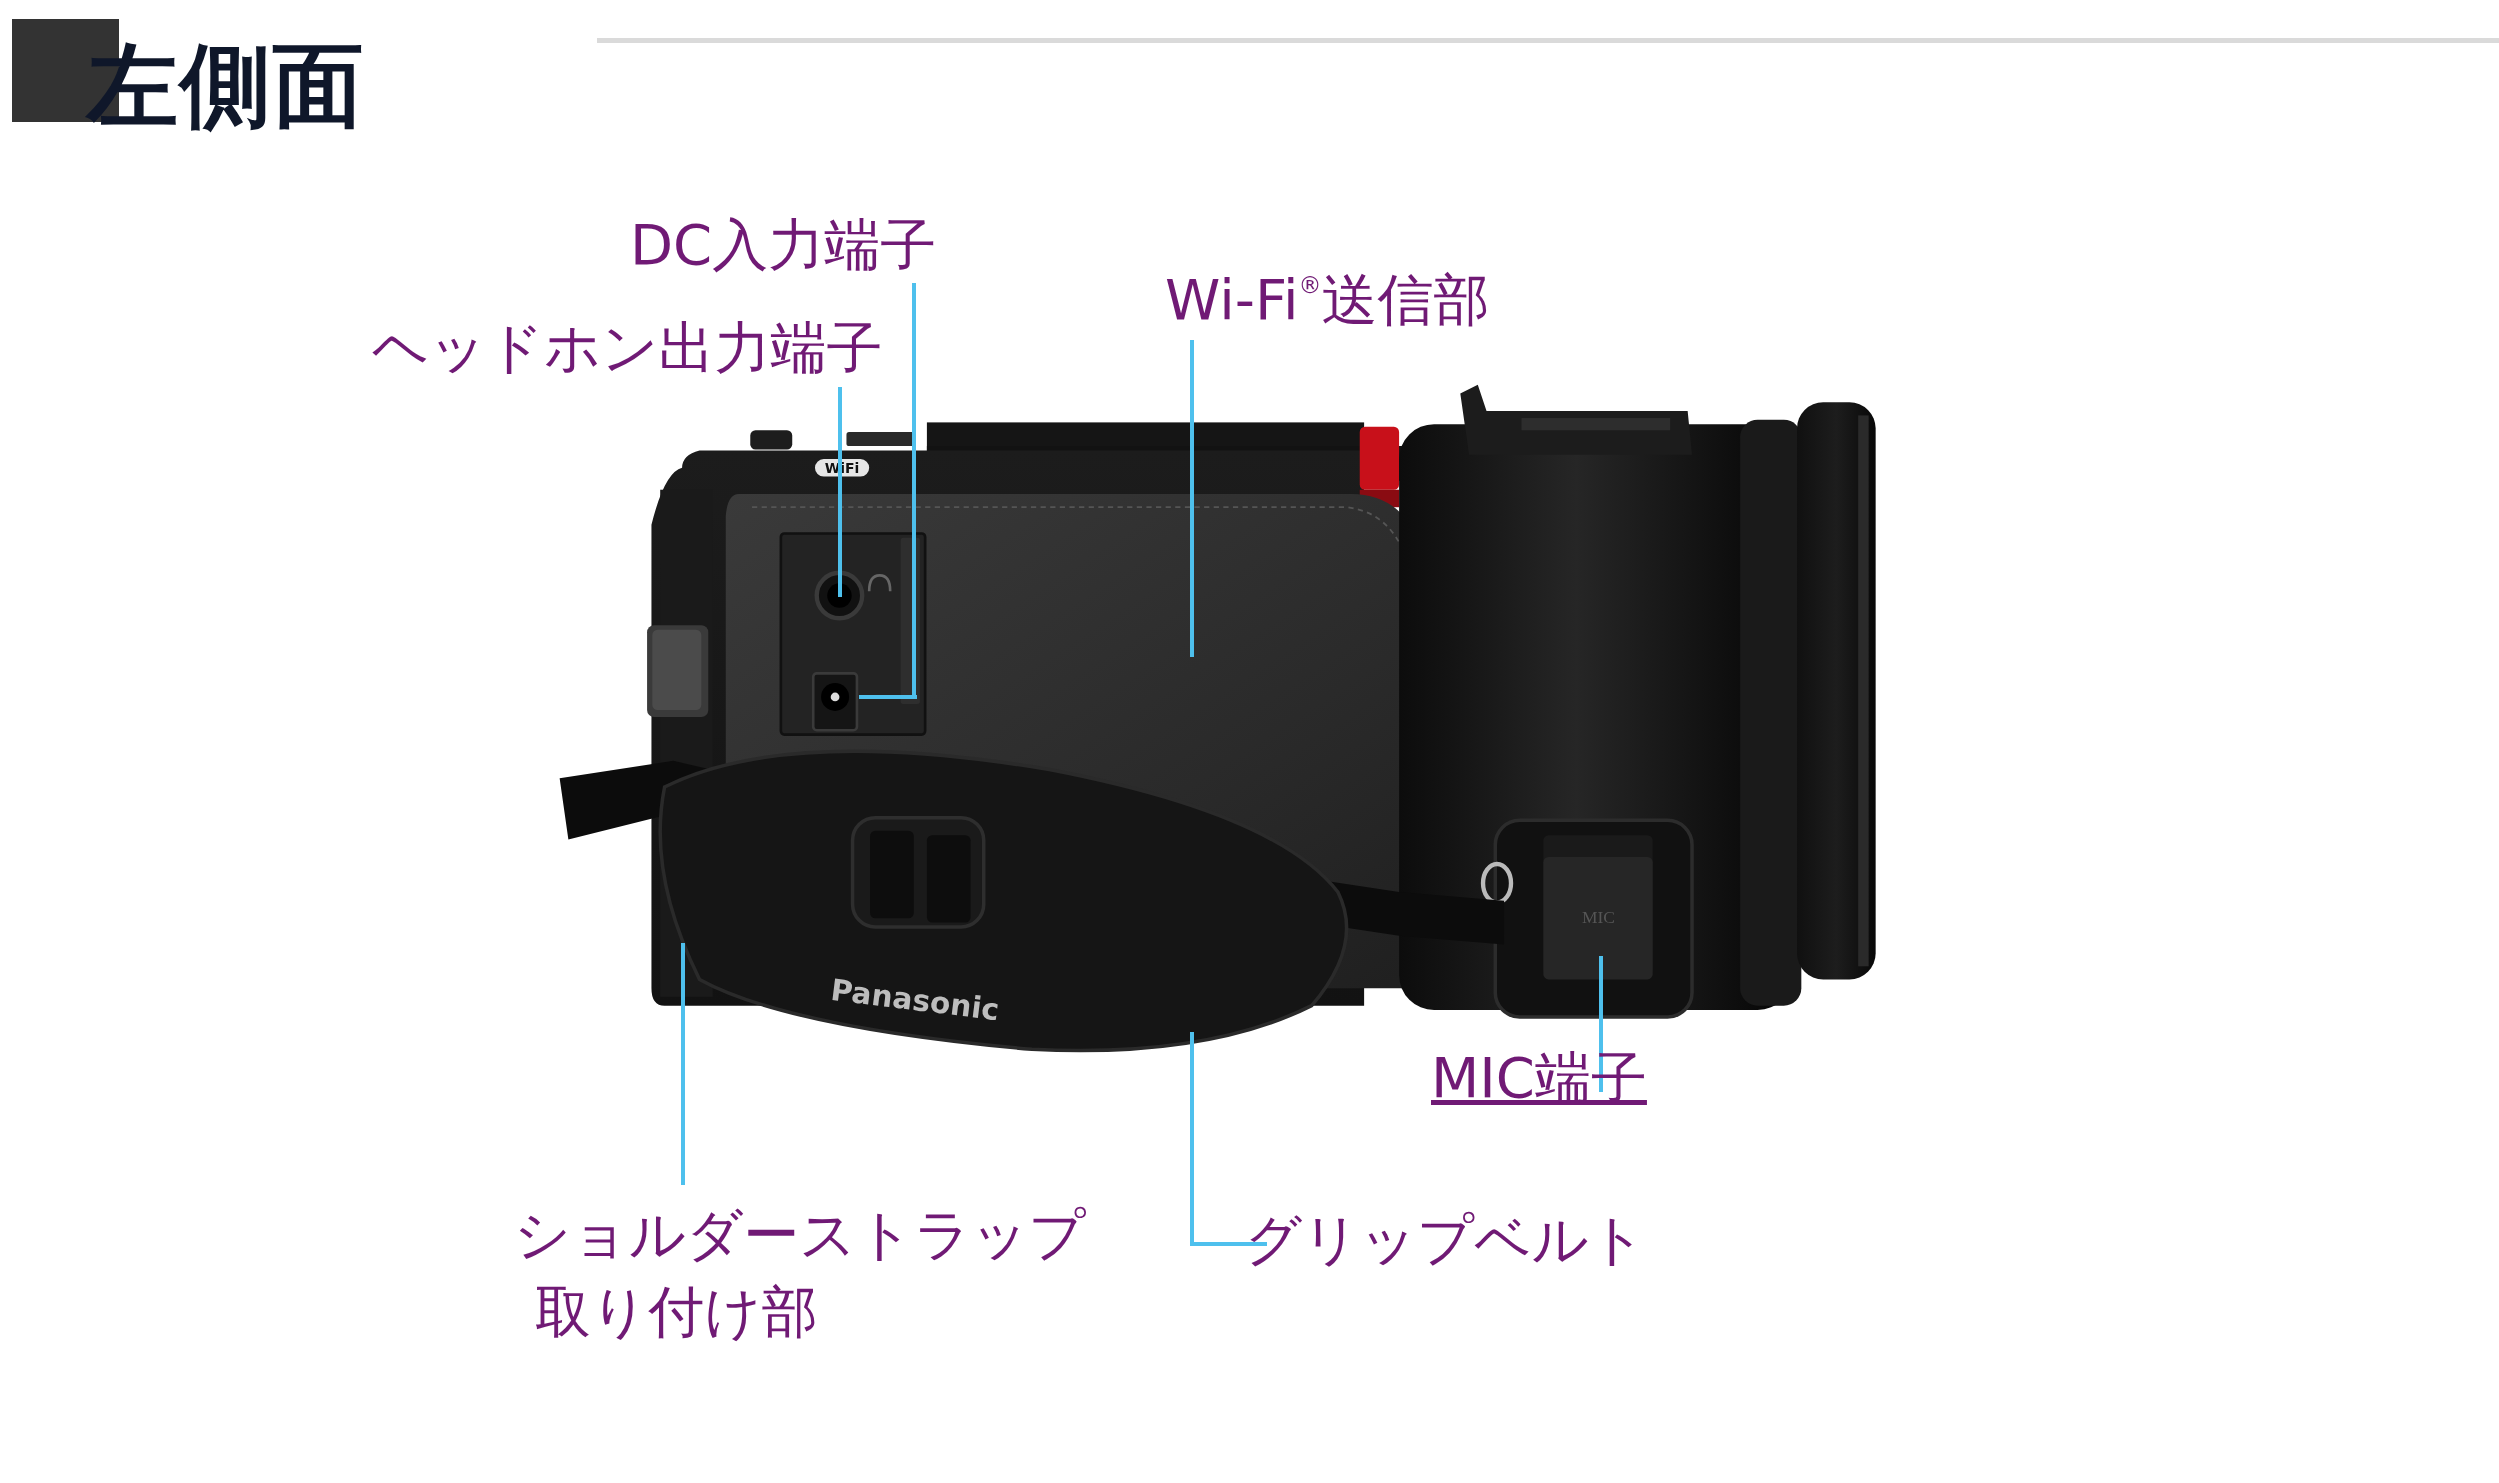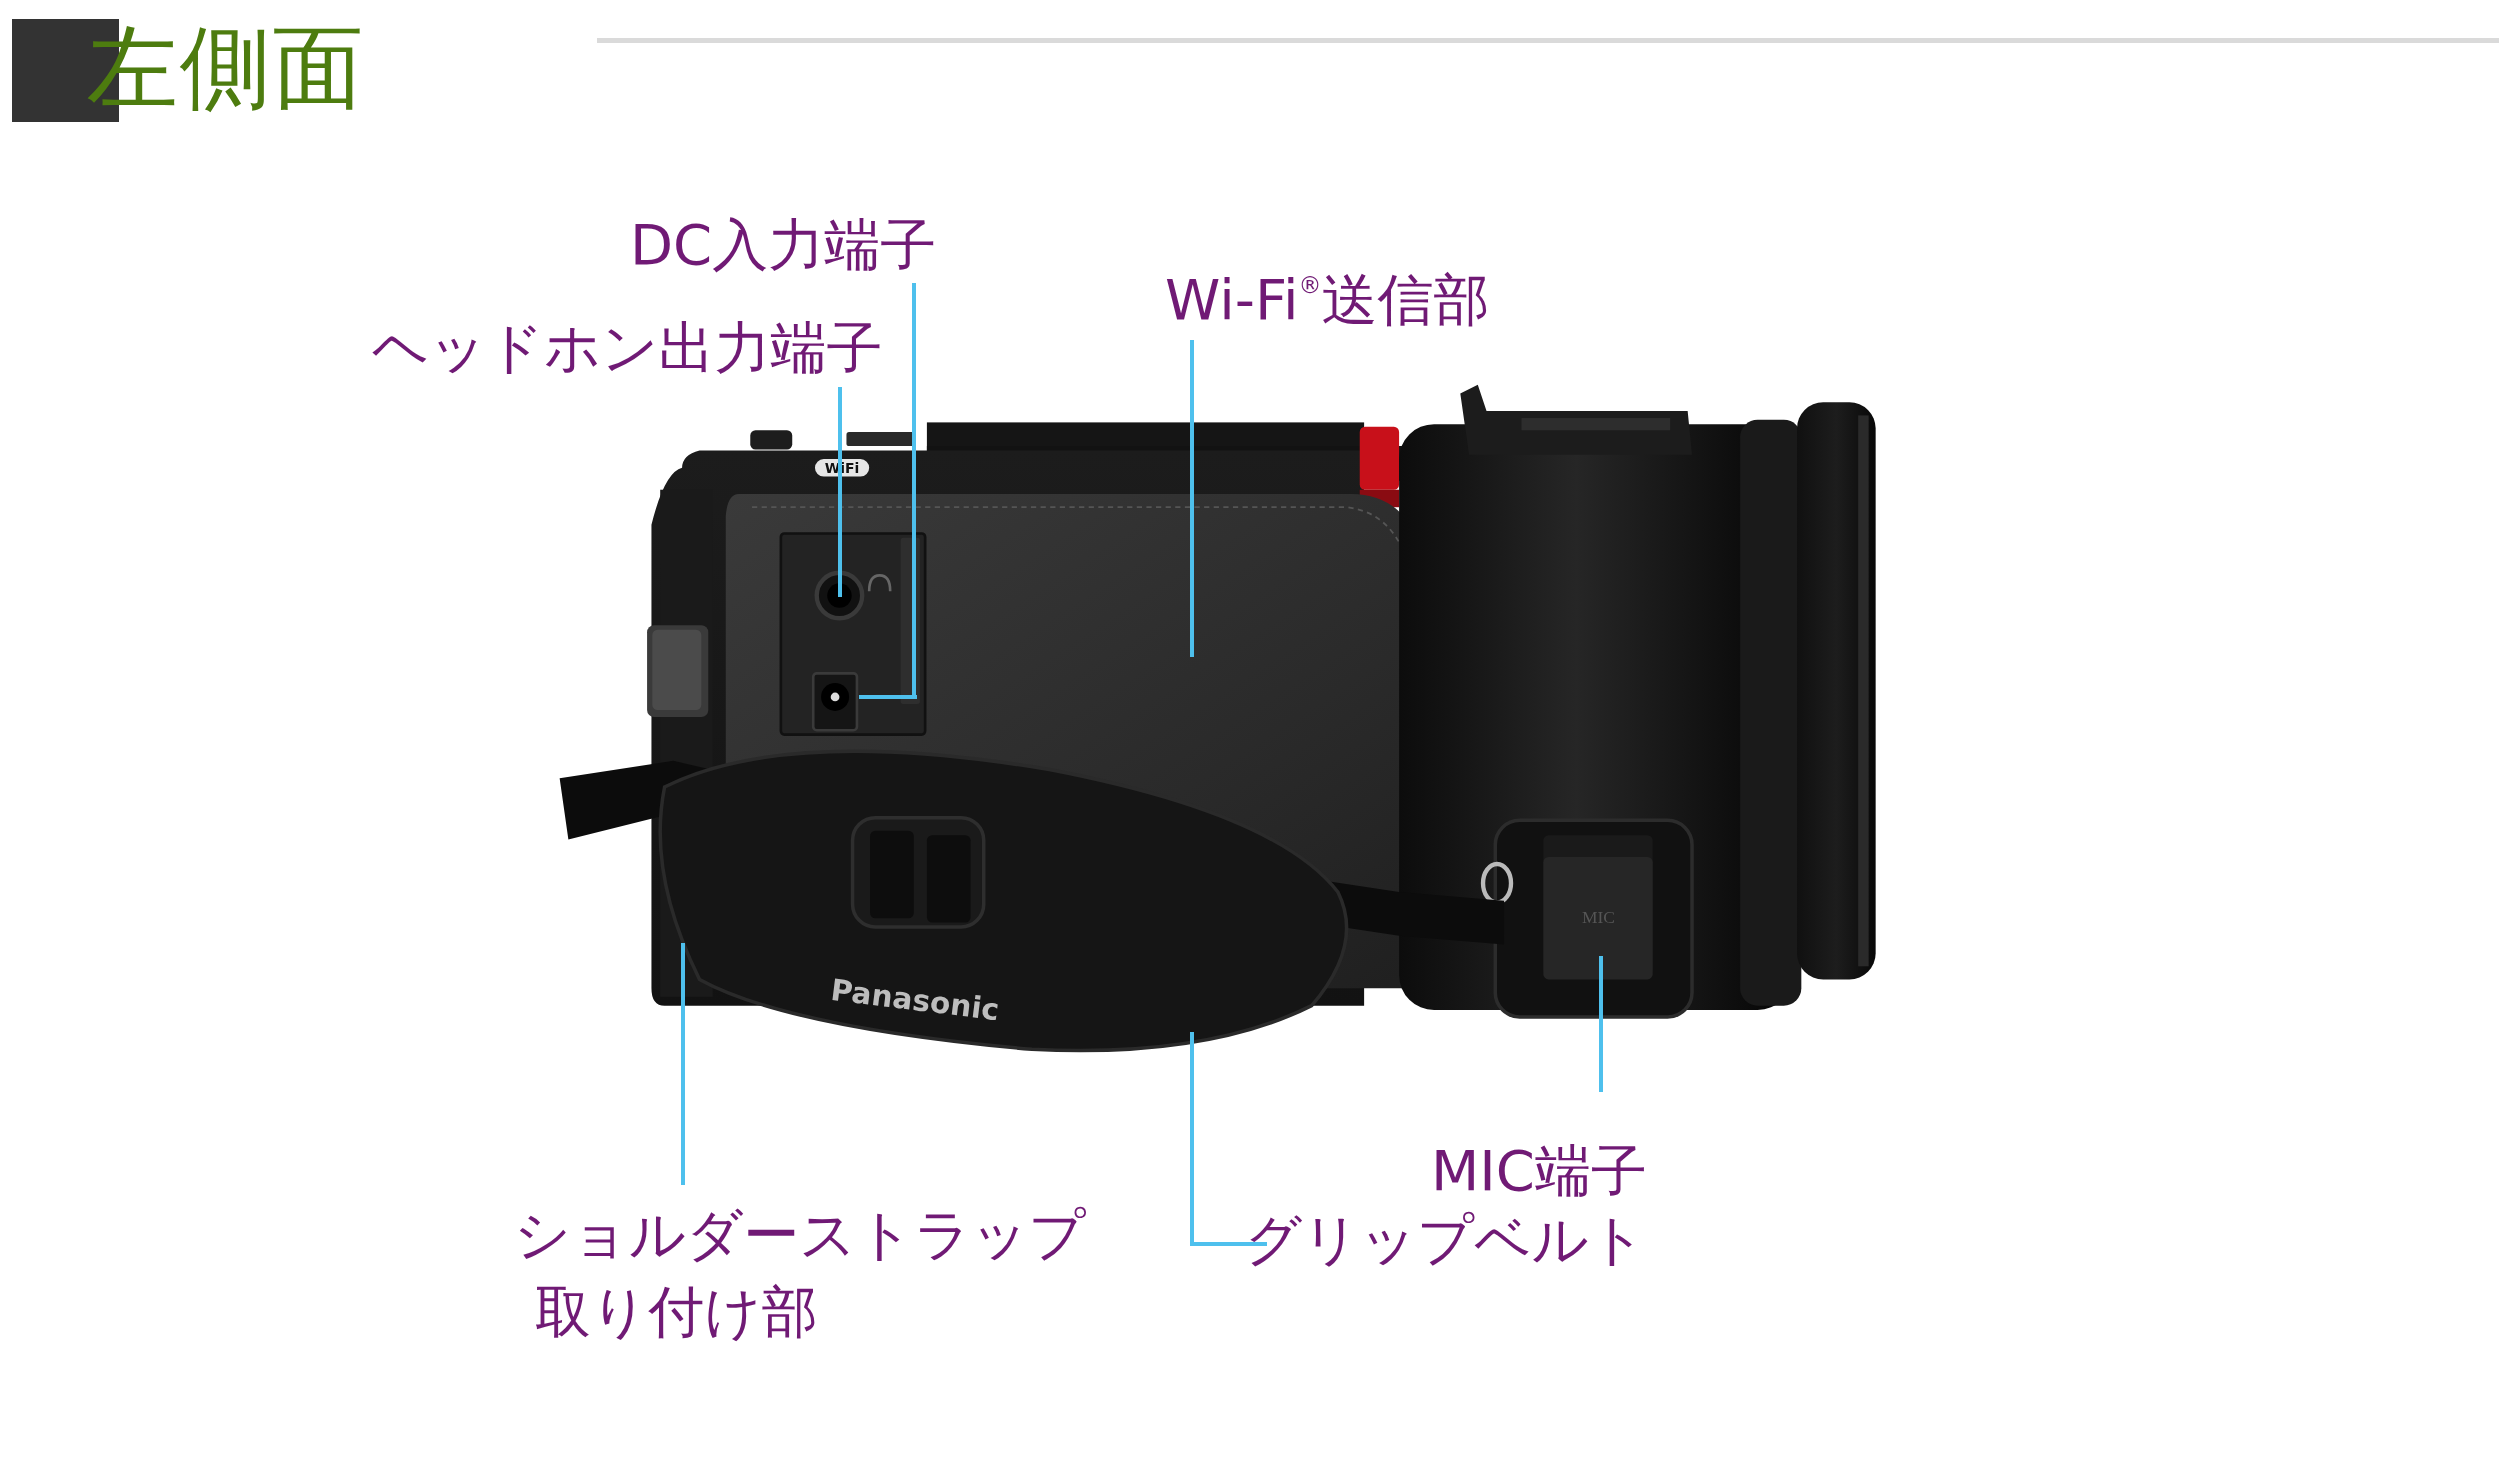--- a/index.html
+++ b/index.html
@@ -1,20 +1,20 @@
 <!DOCTYPE html>
 <html style="font-size:14px"><head>
 <meta charset="utf-8">
 <style>
   html, body { margin: 0; padding: 0; background: #ffffff; }
   body { width: 2500px; height: 1484px; position: relative; overflow: hidden;
          font-family: "DejaVu Sans", "Liberation Sans", sans-serif; color: #3a3a3a; }
   .abs { position: absolute; }
   .title-square { left: 12.2px; top: 19px; width: 107px; height: 103px; background: #333333; }
-  .title-text { left: 87px; top: 2px; font-size: 91px; line-height: 131px; color: #4d7c0f; letter-spacing: 1.7px; }
+  .title-text { left: 87px; top: 20px; font-size: 91px; line-height: 131px; color: #0f172a; letter-spacing: 1.7px; font-weight: bold; }
   .title-rule { left: 597px; top: 38px; right: 0; height: 5.2px; background: #dadada; }
   .label { font-size: 56px; line-height: 70px; color: #701a75; white-space: nowrap; }
   .label sup { font-size: 23px; vertical-align: 26px; }
   .lead { background: #4ec0ed; }
   .v { width: 4.4px; }
   .h { height: 4.4px; }
   svg.camera { position: absolute; left: 0; top: 0; }
 </style>
 </head>
 <body>
@@ -119,17 +119,17 @@
 <div class="abs lead v" style="left:681px; top:943px; height:242px;"></div>
 <div class="abs lead v" style="left:1190px; top:1032px; height:214px;"></div>
 <div class="abs lead h" style="left:1190px; top:1242px; width:77px;"></div>
 <div class="abs lead v" style="left:1599px; top:956px; height:136px;"></div>
 
 <div class="abs label" style="left:630px; top:210px;">DC入力端子</div>
 <div class="abs label" style="left:372px; top:313px;">ヘッドホン出力端子</div>
 <div class="abs label" style="left:1165px; top:250px;">
   <span>Wi-Fi</span><sup>®</sup><span>送信部</span>
 </div>
-<div class="abs label" style="left:1431px; top:1136px;">MIC端子</div>
+<div class="abs label" style="left:1431px; top:1043px;text-decoration:underline;">MIC端子</div>
 <div class="abs label" style="left:1245px; top:1205px;text-align:right;">グリップベルト</div>
 <div class="abs label" style="left:514px; top:1200px;font-family:Liberation Serif, serif;">ショルダーストラップ</div>
 <div class="abs label" style="left:514px; top:1277px;margin-left:21px;">取り付け部</div>
 
 
 </body></html>

